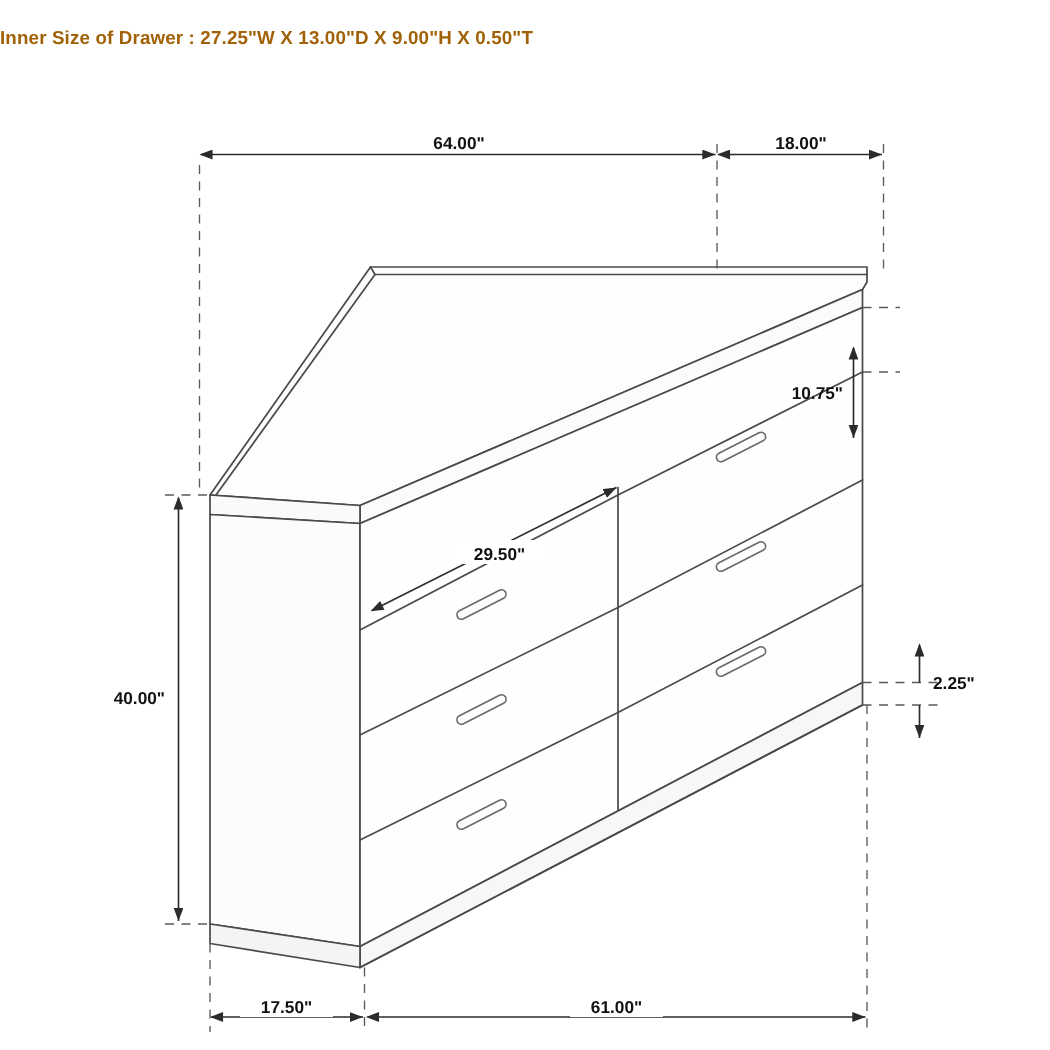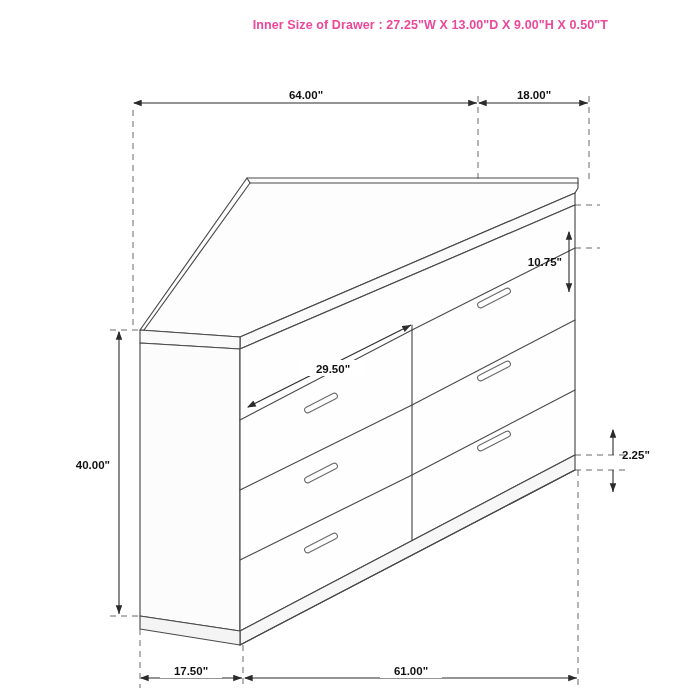--- a/index.html
+++ b/index.html
@@ -17,25 +17,25 @@
   #stage {
     position: relative;
     width: 700px;
     height: 700px;
   }
   #title {
     position: absolute;
     top: 18px;
     left: 0;
     width: 608px;
-    text-align: right;
+    text-align: left;
     font-size: 12.5px;
     font-weight: bold;
     letter-spacing: 0.1px;
-    color: #ec4899;
+    color: #a16207;
   }
   svg#drawing {
     position: absolute;
     top: 0;
     left: 0;
   }
   .dimtext {
     font-family: "Liberation Sans", sans-serif;
     font-size: 11.5px;
     font-weight: bold;

